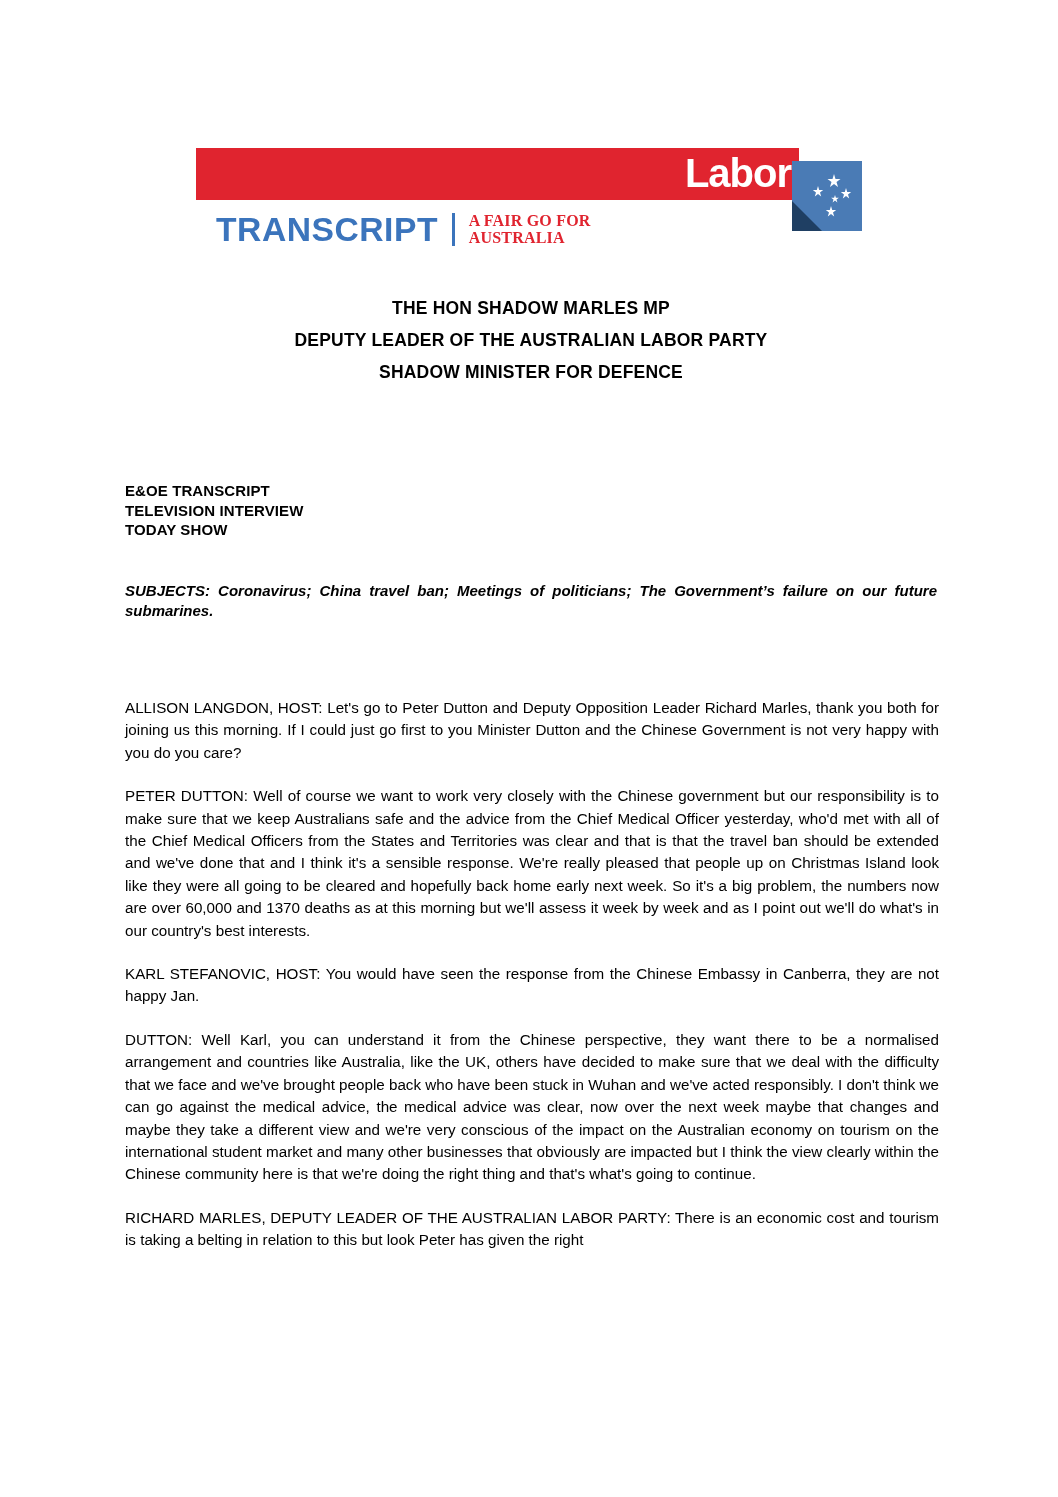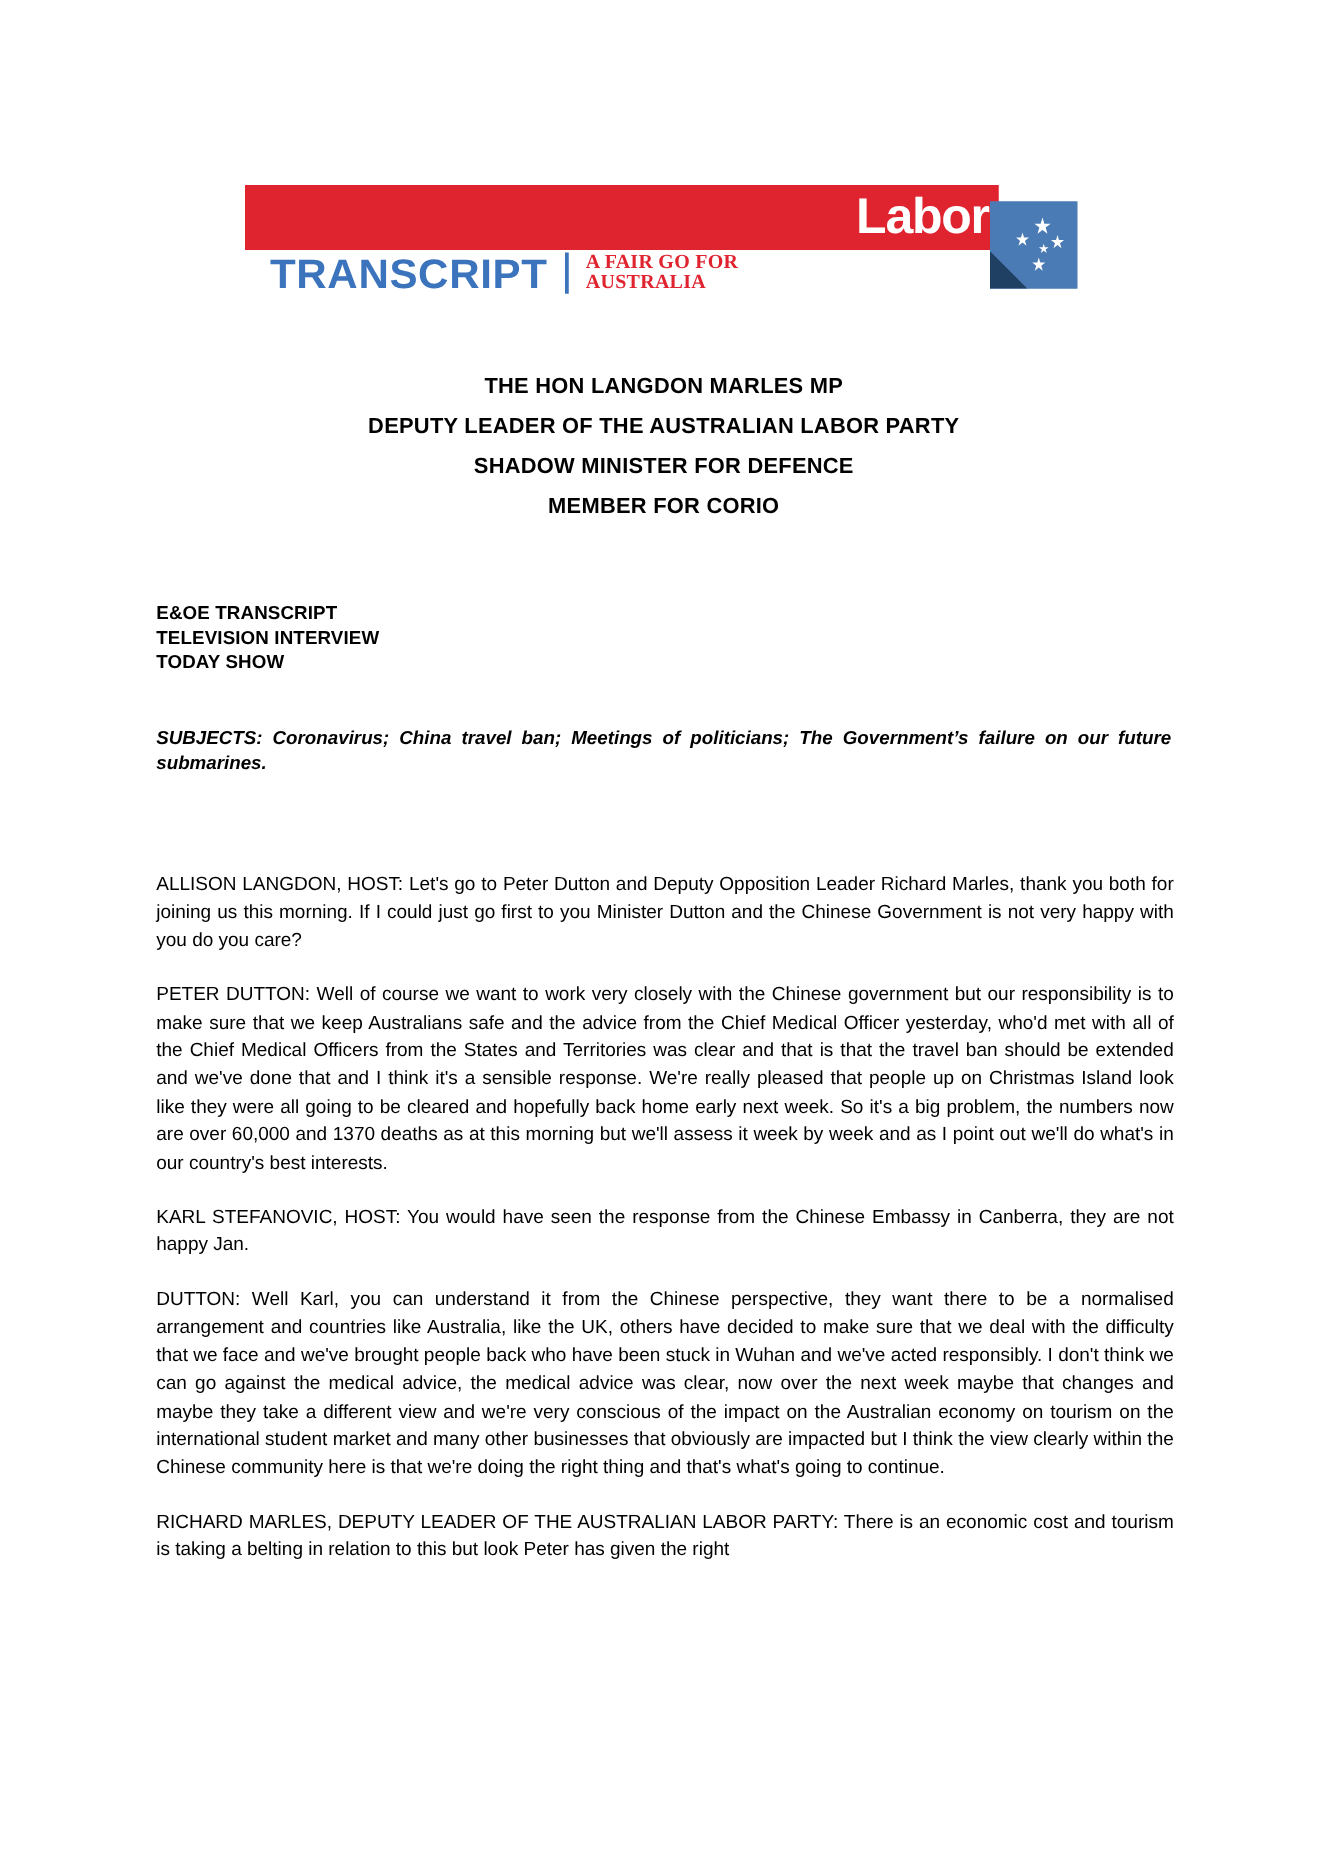--- a/index.html
+++ b/index.html
@@ -79,21 +79,21 @@
     left: 0; top: 0;
     width: 70px; height: 70px;
   }
 
   .brandline {
     position: absolute;
     left: 20px;
     top: 54px;
     height: 44px;
     display: flex;
-    align-items: flex-start;
+    align-items: flex-end;
   }
   .transcript-word {
     color: #3b74bc;
     font-family: "Liberation Sans", sans-serif;
     font-weight: bold;
     font-size: 33px;
     letter-spacing: 0.5px;
     transform: scaleX(1.02);
     transform-origin: left center;
     line-height: 1;
@@ -208,24 +208,23 @@
       <span class="transcript-word">TRANSCRIPT</span>
       <span class="brand-divider"></span>
       <span class="fairgo">
         <span class="l1">A FAIR GO FOR</span>
         <span class="l2">AUSTRALIA</span>
       </span>
     </div>
   </div>
 
   <div class="titleblock">
-    <div class="tline">THE HON LANGDON MARLES MP</div>
+    <div class="tline">THE HON SHADOW MARLES MP</div>
     <div class="tline">DEPUTY LEADER OF THE AUSTRALIAN LABOR PARTY</div>
     <div class="tline">SHADOW MINISTER FOR DEFENCE</div>
-    <div class="tline">MEMBER FOR CORIO</div>
   </div>
 
   <div class="metablock">
     <div class="mline">E&amp;OE TRANSCRIPT</div>
     <div class="mline">TELEVISION INTERVIEW</div>
     <div class="mline">TODAY SHOW</div>
   </div>
 
   <div class="subjects">SUBJECTS:  Coronavirus; China travel ban; Meetings of politicians; The Government’s failure on our future submarines.</div>
 

